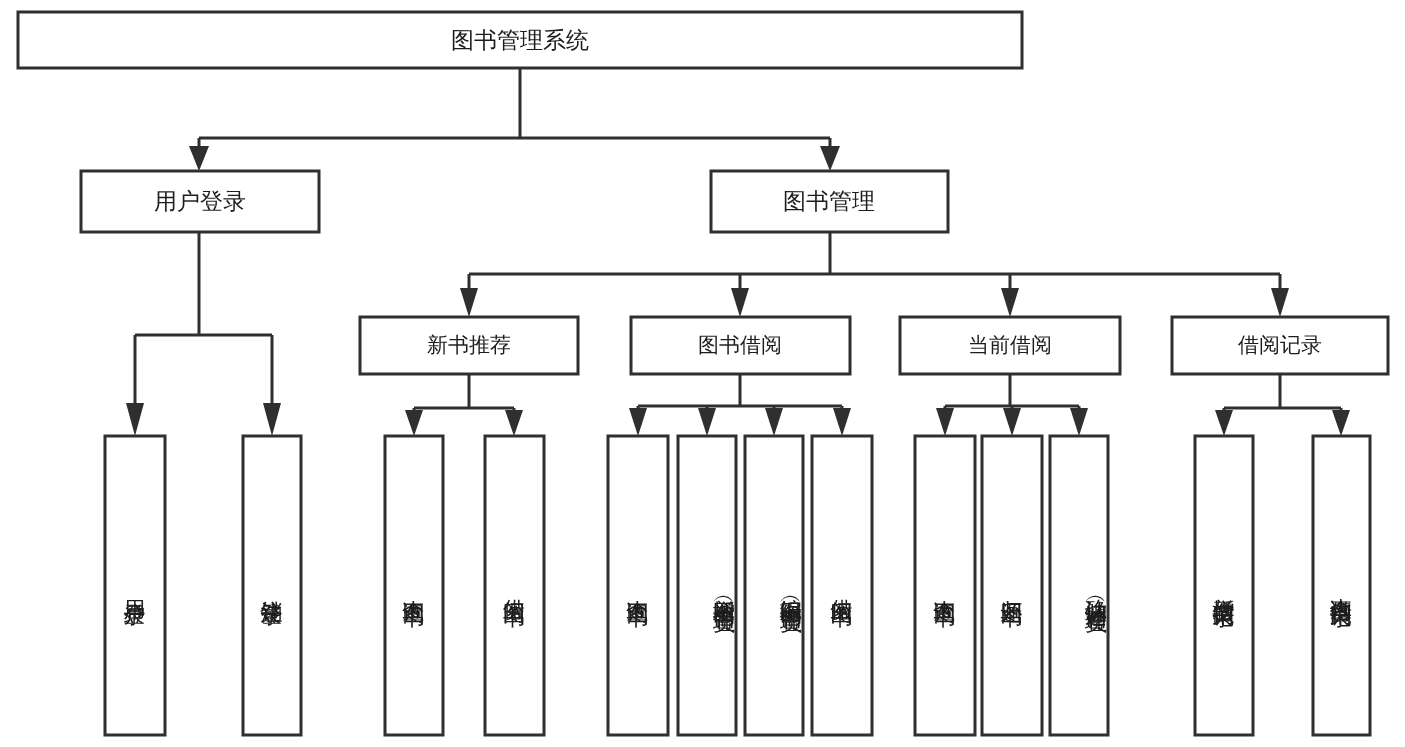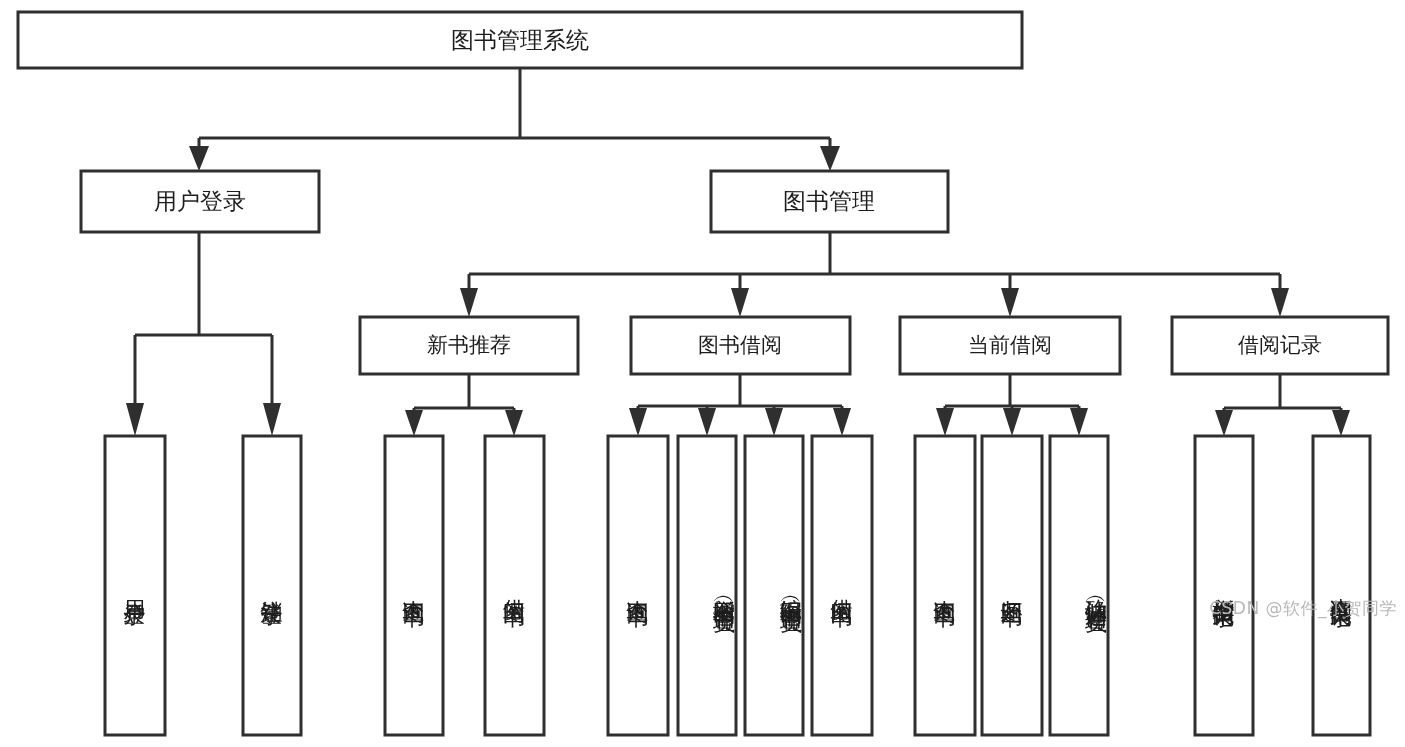--- a/index.html
+++ b/index.html
@@ -204,14 +204,13 @@
   <div class="leaf-label-wrap" style="left:608px;  top:436px; width:60px; height:299px;">查询图书</div>
   <div class="leaf-label-wrap" style="left:678px;  top:436px; width:58px; height:299px; align-items:flex-start; padding-top:8px; box-sizing:border-box;">新增图书（管理员）</div>
   <div class="leaf-label-wrap" style="left:745px;  top:436px; width:58px; height:299px; align-items:flex-start; padding-top:8px; box-sizing:border-box;">编辑图书（管理员）</div>
   <div class="leaf-label-wrap" style="left:812px;  top:436px; width:60px; height:299px;">借阅图书</div>
   <div class="leaf-label-wrap" style="left:915px;  top:436px; width:60px; height:299px;">查询图书</div>
   <div class="leaf-label-wrap" style="left:982px;  top:436px; width:60px; height:299px;">归还图书</div>
   <div class="leaf-label-wrap" style="left:1050px; top:436px; width:58px; height:299px; align-items:flex-start; padding-top:8px; box-sizing:border-box;">确认归还（管理员）</div>
   <div class="leaf-label-wrap" style="left:1195px; top:436px; width:58px; height:299px;">新增借阅记录</div>
   <div class="leaf-label-wrap" style="left:1313px; top:436px; width:57px; height:299px;">查询借阅记录</div>
 
-  <div class="watermark">CSDN @软件_小贺同学</div>
 </div>
 
 </body></html>

